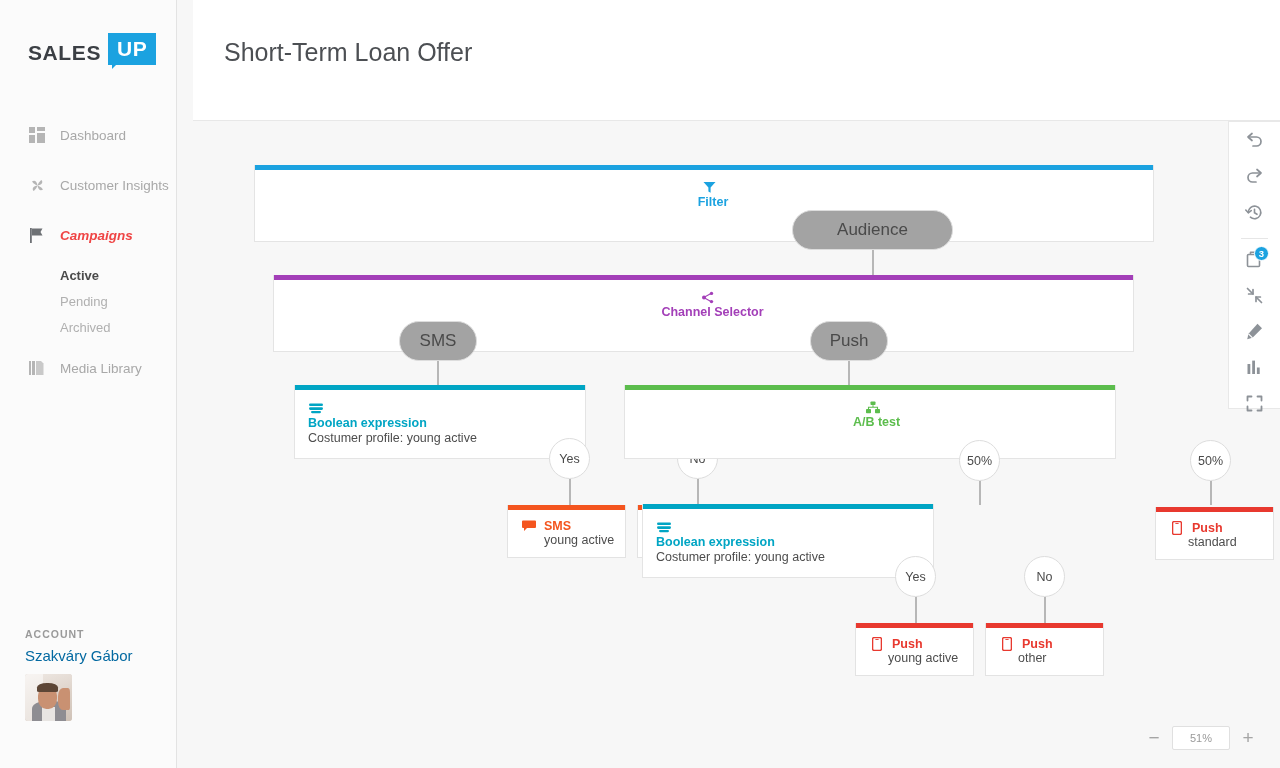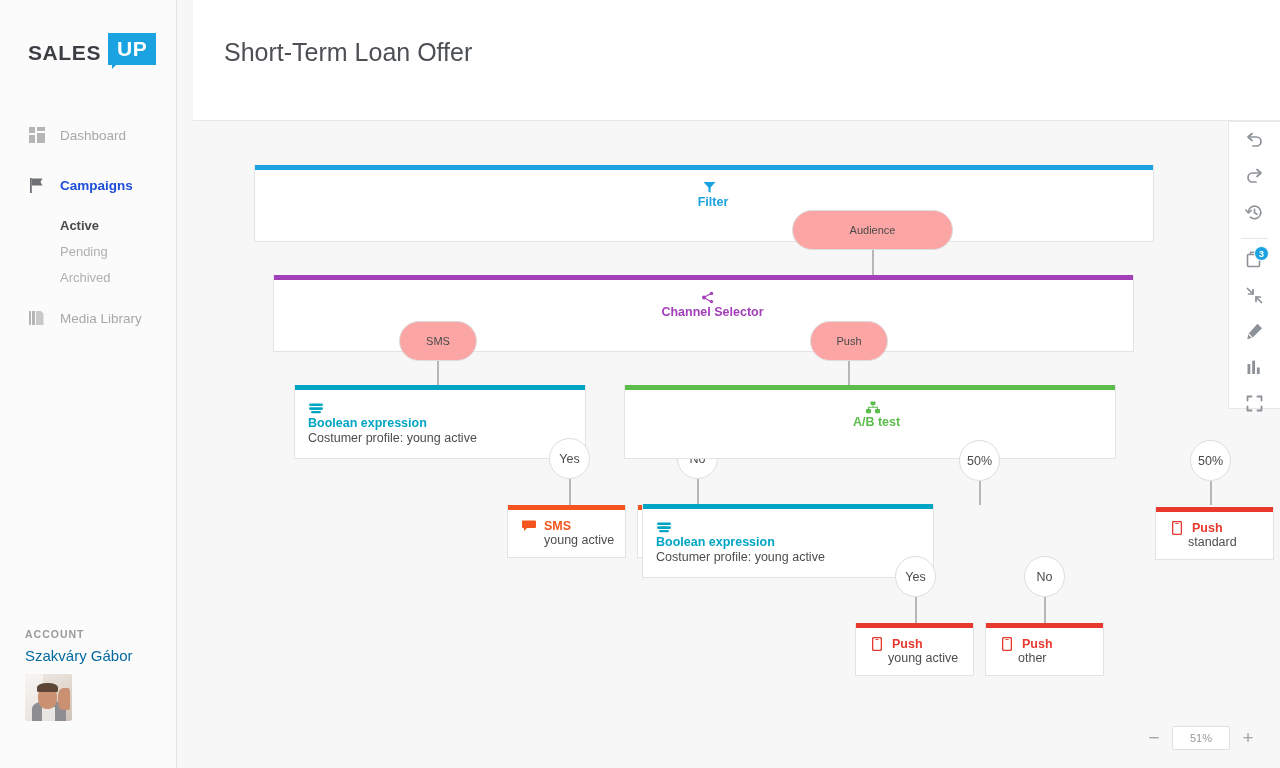--- a/index.html
+++ b/index.html
@@ -35,21 +35,21 @@
   .nav { position: absolute; left: 0; top: 118px; width: 193px; }
   .nav-item {
     display: flex; align-items: center; height: 34px;
     padding-left: 28px; margin-bottom: 16px; cursor: pointer;
   }
   .nav-ico {
     width: 18px; height: 18px; margin-right: 14px;
     display: flex; align-items: center; justify-content: center; flex: none;
   }
   .nav-label { font-size: 13.5px; color: #a8a8a8; }
-  .nav-item.active .nav-label { color: #1d4ed8; font-weight: bold; }
+  .nav-item.active .nav-label { color: #ef4444; font-weight: bold; font-style: italic; }
 
   .sub { padding-left: 60px; }
   .sub-item { font-size: 13px; color: #b0b0b0; margin-bottom: 11px; cursor: pointer; }
   .sub-item.active { color: #4a4a4a; font-weight: bold; }
 
   .account { position: absolute; left: 25px; top: 628px; }
   .account-label {
     font-size: 10.5px; font-weight: bold; color: #9a9a9a;
     letter-spacing: 1px; margin-bottom: 7px;
   }
@@ -114,23 +114,23 @@
   .leaf-bar { height: 5px; }
   .leaf-body { padding: 8px 0 10px 13px; }
   .leaf-t { font-size: 12.5px; font-weight: bold; display: flex; align-items: center; }
   .leaf-s { font-size: 12.5px; color: #4d4d4d; margin-top: 0px; padding-left: 23px; }
 
   
   .vline { position: absolute; width: 2px; background: #b7b7b7; }
 
   
   .pill {
-    position: absolute; background: #fca5a5; border: 1px solid #ddd;
+    position: absolute; background: #a3a3a3; border: 1px solid #ddd;
     border-radius: 22px; display: flex; align-items: center; justify-content: center;
-    font-size: 11px; color: #4a4a4a; cursor: pointer;
+    font-size: 17px; color: #4a4a4a; cursor: pointer;
   }
   .circ {
     position: absolute; background: #fff; border: 1px solid #ddd;
     border-radius: 50%; display: flex; align-items: center; justify-content: center;
     font-size: 12.5px; color: #4a4a4a; cursor: pointer;
   }
 
   
   #rtools {
     position: absolute; right: 0; top: 121px; width: 52px; height: 288px;
@@ -182,20 +182,31 @@
           <svg width="16" height="16" viewBox="0 0 16 16">
             <rect x="0" y="0" width="6" height="6" fill="#b5b5b5"></rect>
             <rect x="8" y="0" width="8" height="4" fill="#b5b5b5"></rect>
             <rect x="0" y="8" width="6" height="8" fill="#b5b5b5"></rect>
             <rect x="8" y="6" width="8" height="10" fill="#b5b5b5"></rect>
           </svg>
         </span>
         <span class="nav-label">Dashboard</span>
       </div>
 
+      <div class="nav-item">
+        <span class="nav-ico">
+          <svg width="17" height="17" viewBox="0 0 17 17">
+            <path d="M8.5 8.5 C8.5 8.5 5 7.5 3 4.5 C5.5 2.5 8 4.5 8.5 8.5Z" fill="#b5b5b5"></path>
+            <path d="M8.5 8.5 C8.5 8.5 9.5 5 12.5 3 C14.5 5.5 12.5 8 8.5 8.5Z" fill="#b5b5b5"></path>
+            <path d="M8.5 8.5 C8.5 8.5 12 9.5 14 12.5 C11.5 14.5 9 12.5 8.5 8.5Z" fill="#b5b5b5"></path>
+            <path d="M8.5 8.5 C8.5 8.5 7.5 12 4.5 14 C2.5 11.5 4.5 9 8.5 8.5Z" fill="#b5b5b5"></path>
+          </svg>
+        </span>
+        <span class="nav-label">Customer Insights</span>
+      </div>
 
       <div class="nav-item active">
         <span class="nav-ico">
           <svg width="16" height="17" viewBox="0 0 16 17">
             <rect x="1" y="1" width="1.8" height="15" fill="#6e7175"></rect>
             <path d="M3 1.5 H13.5 L11.5 5 L13.5 8.5 H3 Z" fill="#6e7175"></path>
           </svg>
         </span>
         <span class="nav-label">Campaigns</span>
       </div>

